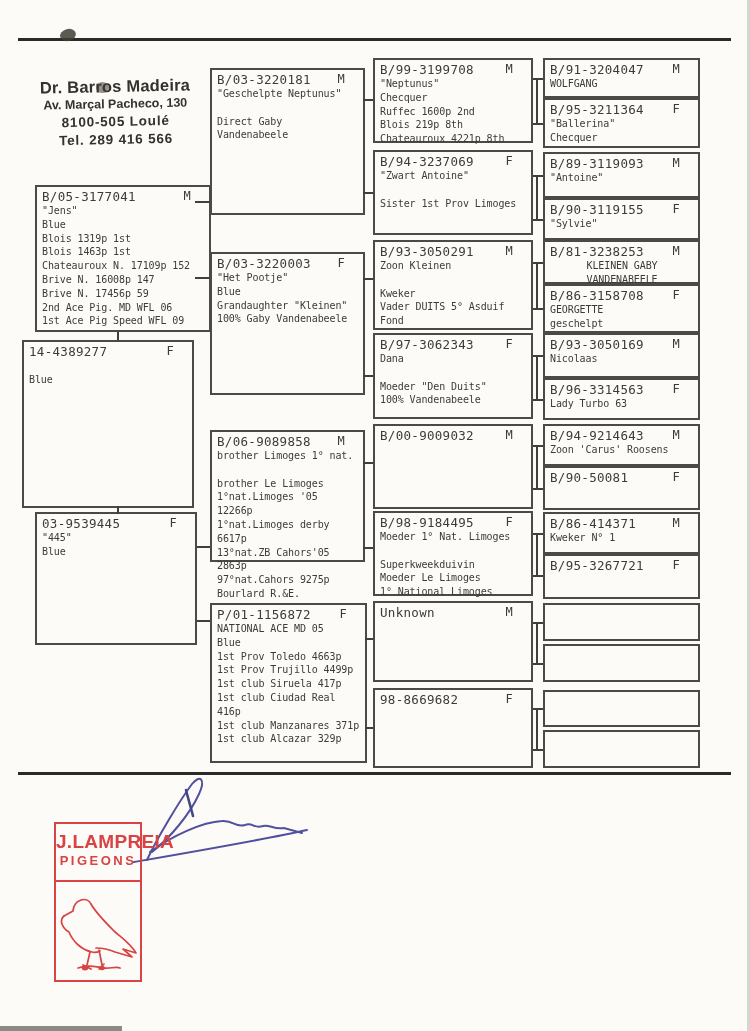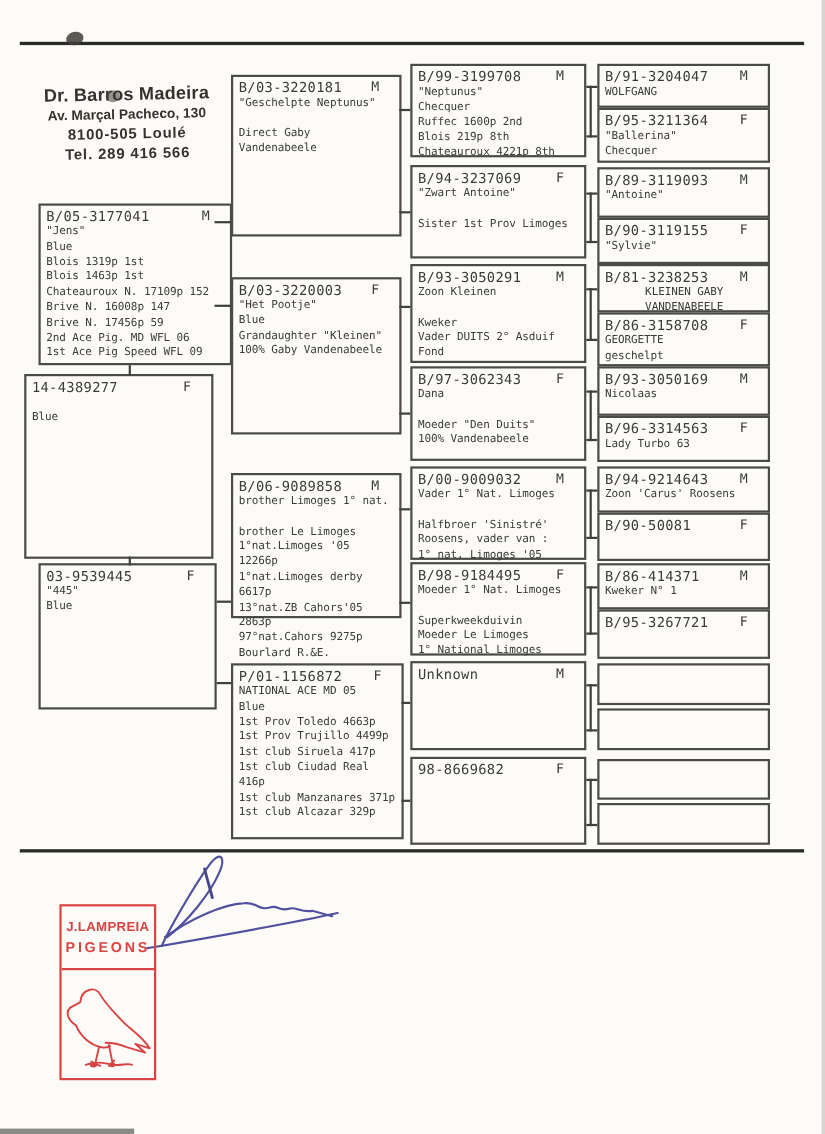--- a/index.html
+++ b/index.html
@@ -29,21 +29,21 @@
   .lh3{font-size:13.5px;line-height:18px;letter-spacing:0.8px;}
   .lh4{font-size:13.5px;line-height:18px;letter-spacing:0.8px;}
   .ink-blob{position:absolute;background:#403d35;border-radius:50%;opacity:0.85;}
   .stamp{
     position:absolute;left:54px;top:822px;width:88px;height:160px;
     border:2.5px solid #d84343;box-sizing:border-box;
     color:#d84343;font-family:"Liberation Sans",sans-serif;
   }
   .stamp-text{border-bottom:2.5px solid #d84343;height:58px;box-sizing:border-box;
     display:flex;flex-direction:column;justify-content:center;text-align:center;}
-  .stamp-l1{font-size:12px;font-weight:bold;letter-spacing:0.3px;line-height:18px;}
+  .stamp-l1{font-size:19px;font-weight:bold;letter-spacing:0.3px;line-height:18px;}
   .stamp-l2{font-size:13px;font-weight:bold;letter-spacing:2.5px;line-height:20px;}
   .stamp-pigeon{position:absolute;left:0px;top:62px;}
   .signature{position:absolute;left:122px;top:772px;}
   .scan-edge-r{position:absolute;right:0;top:0;width:3px;height:1031px;background:#d6d5d0;}
   .scan-edge-b{position:absolute;left:0;top:1026px;width:122px;height:5px;background:#8a8a86;}
 </style>
 </head>
 <body>
 
 <div class="rule" style="left:18px;top:38px;width:713px;height:3px;"></div>
@@ -159,43 +159,38 @@
 Sister 1st Prov Limoges</div>
 </div>
 <div class="pbox" style="left:373px;top:240px;width:160px;height:90px;">
   <div class="phead">
       <span class="pid">B/93-3050291</span>
       <span class="psex">M</span>
     </div>
   <div class="pinfo">Zoon Kleinen
 
 Kweker
-Vader DUITS 2° Asduif
+Vader DUITS 5° Asduif
 Fond</div>
 </div>
 <div class="pbox" style="left:373px;top:333px;width:160px;height:86px;">
   <div class="phead">
       <span class="pid">B/97-3062343</span>
       <span class="psex">F</span>
     </div>
   <div class="pinfo">Dana
 
 Moeder "Den Duits"
 100% Vandenabeele</div>
 </div>
 <div class="pbox" style="left:373px;top:424px;width:160px;height:85px;">
   <div class="phead">
       <span class="pid">B/00-9009032</span>
       <span class="psex">M</span>
     </div>
-  <div class="pinfo">Vader 1° Nat. Limoges
-
-Halfbroer 'Sinistré'
-Roosens, vader van :
-1° nat. Limoges '05</div>
 </div>
 <div class="pbox" style="left:373px;top:511px;width:160px;height:85px;">
   <div class="phead">
       <span class="pid">B/98-9184495</span>
       <span class="psex">F</span>
     </div>
   <div class="pinfo">Moeder 1° Nat. Limoges
 
 Superkweekduivin
 Moeder Le Limoges

